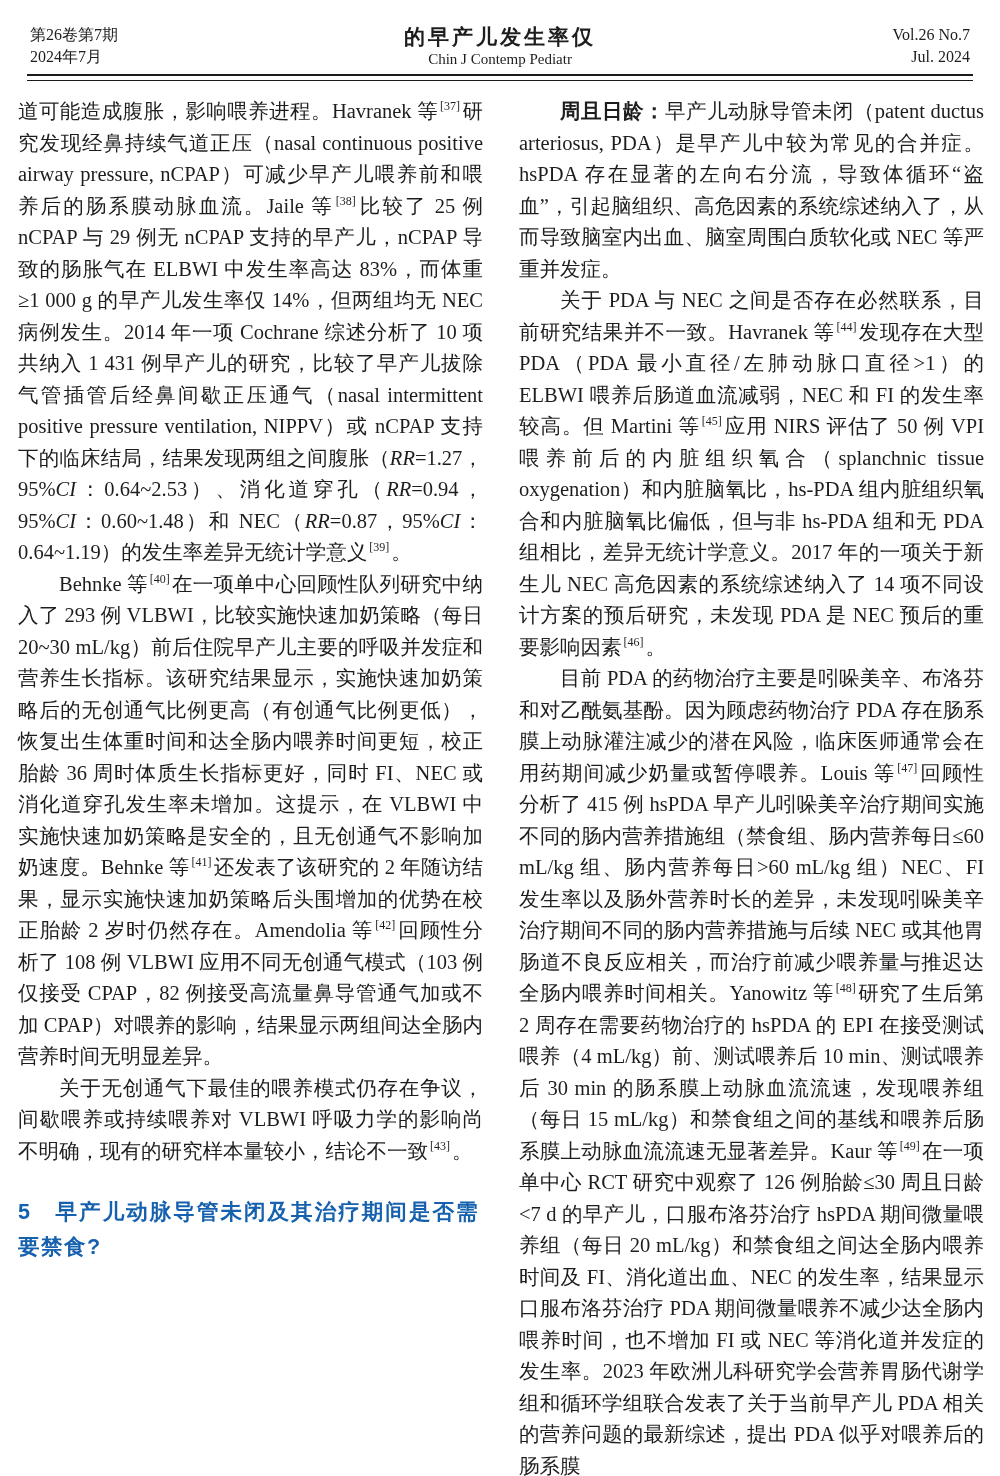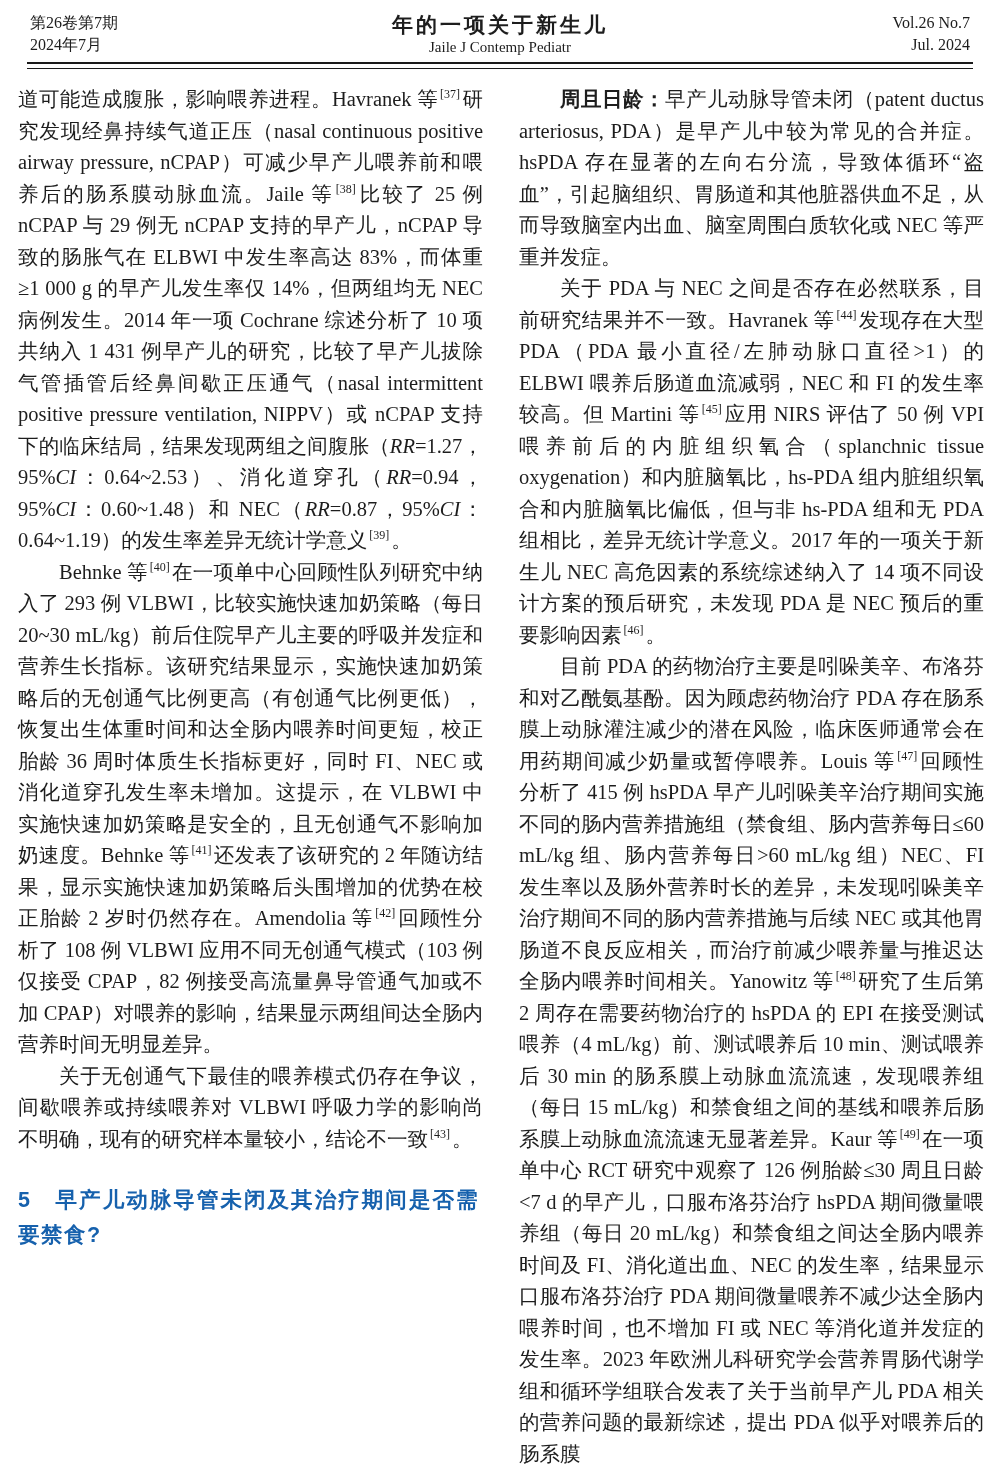--- a/index.html
+++ b/index.html
@@ -12,21 +12,21 @@
     background:#ffffff;
     color:var(--ink);
     font-family:"Liberation Serif","DejaVu Serif",serif;
     overflow:hidden;
     box-sizing:border-box;
   }
   .page{width:1000px;height:1476px;box-sizing:border-box;}
   
   .header{
     display:flex;justify-content:flex-start;align-items:flex-start;
-    padding:12px 30px 0 30px;
+    padding:24px 30px 0 30px;
     gap:14px;
   }
   .header-left,.header-right{
     font-size:16px;line-height:22px;width:220px;
   }
   .header-right{text-align:right;}
   .header-center{text-align:center;flex:1;}
   .journal-title-cn{
     font-size:21px;font-weight:bold;letter-spacing:3px;line-height:26px;
   }
@@ -73,38 +73,38 @@
 <body>
 
 <div class="page">
 
   <div class="header">
     <div class="header-left">
       <div>第26卷第7期</div>
       <div>2024年7月</div>
     </div>
     <div class="header-center">
-      <div class="journal-title-cn">年的一项关于新生儿</div>
-      <div class="journal-title-en">Jaile J Contemp Pediatr</div>
+      <div class="journal-title-cn">的早产儿发生率仅</div>
+      <div class="journal-title-en">Chin J Contemp Pediatr</div>
     </div>
     <div class="header-right">
       <div>Vol.26 No.7</div>
       <div>Jul. 2024</div>
     </div>
   </div>
 
   <div class="header-rule"></div>
 
   <div class="columns">
     <div class="col">
         <p class="para"><span>道可能造成腹胀，影响喂养进程。Havranek 等</span><sup class="ref">[37]</sup><span>研究发现经鼻持续气道正压（nasal continuous positive airway pressure, nCPAP）可减少早产儿喂养前和喂养后的肠系膜动脉血流。Jaile 等</span><sup class="ref">[38]</sup><span>比较了 25 例 nCPAP 与 29 例无 nCPAP 支持的早产儿，nCPAP 导致的肠胀气在 ELBWI 中发生率高达 83%，而体重≥1 000 g 的早产儿发生率仅 14%，但两组均无 NEC 病例发生。2014 年一项 Cochrane 综述分析了 10 项共纳入 1 431 例早产儿的研究，比较了早产儿拔除气管插管后经鼻间歇正压通气（nasal intermittent positive pressure ventilation, NIPPV）或 nCPAP 支持下的临床结局，结果发现两组之间腹胀（</span><span class="it">RR</span><span>=1.27，95%</span><span class="it">CI</span><span>：0.64~2.53）、消化道穿孔（</span><span class="it">RR</span><span>=0.94，95%</span><span class="it">CI</span><span>：0.60~1.48）和 NEC（</span><span class="it">RR</span><span>=0.87，95%</span><span class="it">CI</span><span>：0.64~1.19）的发生率差异无统计学意义</span><sup class="ref">[39]</sup><span>。</span></p>
         <p class="para indent"><span>Behnke 等</span><sup class="ref">[40]</sup><span>在一项单中心回顾性队列研究中纳入了 293 例 VLBWI，比较实施快速加奶策略（每日 20~30 mL/kg）前后住院早产儿主要的呼吸并发症和营养生长指标。该研究结果显示，实施快速加奶策略后的无创通气比例更高（有创通气比例更低），恢复出生体重时间和达全肠内喂养时间更短，校正胎龄 36 周时体质生长指标更好，同时 FI、NEC 或消化道穿孔发生率未增加。这提示，在 VLBWI 中实施快速加奶策略是安全的，且无创通气不影响加奶速度。Behnke 等</span><sup class="ref">[41]</sup><span>还发表了该研究的 2 年随访结果，显示实施快速加奶策略后头围增加的优势在校正胎龄 2 岁时仍然存在。Amendolia 等</span><sup class="ref">[42]</sup><span>回顾性分析了 108 例 VLBWI 应用不同无创通气模式（103 例仅接受 CPAP，82 例接受高流量鼻导管通气加或不加 CPAP）对喂养的影响，结果显示两组间达全肠内营养时间无明显差异。</span></p>
         <p class="para indent"><span>关于无创通气下最佳的喂养模式仍存在争议，间歇喂养或持续喂养对 VLBWI 呼吸力学的影响尚不明确，现有的研究样本量较小，结论不一致</span><sup class="ref">[43]</sup><span>。</span></p>
         <h2 class="section-heading"><span>5　早产儿动脉导管未闭及其治疗期间是否需要禁食?</span></h2>
       </div>
     <div class="col">
-        <p class="para indent"><span class="bd">周且日龄：</span><span>早产儿动脉导管未闭（patent ductus arteriosus, PDA）是早产儿中较为常见的合并症。hsPDA 存在显著的左向右分流，导致体循环“盗血”，引起脑组织、胃肠道和其他脏器供血不足，从而导致脑室内出血、脑室周围白质软化或 NEC 等严重并发症。</span></p>
+        <p class="para indent"><span class="bd">周且日龄：</span><span>早产儿动脉导管未闭（patent ductus arteriosus, PDA）是早产儿中较为常见的合并症。hsPDA 存在显著的左向右分流，导致体循环“盗血”，引起脑组织、高危因素的系统综述纳入了，从而导致脑室内出血、脑室周围白质软化或 NEC 等严重并发症。</span></p>
         <p class="para indent"><span>关于 PDA 与 NEC 之间是否存在必然联系，目前研究结果并不一致。Havranek 等</span><sup class="ref">[44]</sup><span>发现存在大型 PDA（PDA 最小直径/左肺动脉口直径&gt;1）的 ELBWI 喂养后肠道血流减弱，NEC 和 FI 的发生率较高。但 Martini 等</span><sup class="ref">[45]</sup><span>应用 NIRS 评估了 50 例 VPI 喂养前后的内脏组织氧合（splanchnic tissue oxygenation）和内脏脑氧比，hs-PDA 组内脏组织氧合和内脏脑氧比偏低，但与非 hs-PDA 组和无 PDA 组相比，差异无统计学意义。2017 年的一项关于新生儿 NEC 高危因素的系统综述纳入了 14 项不同设计方案的预后研究，未发现 PDA 是 NEC 预后的重要影响因素</span><sup class="ref">[46]</sup><span>。</span></p>
         <p class="para indent"><span>目前 PDA 的药物治疗主要是吲哚美辛、布洛芬和对乙酰氨基酚。因为顾虑药物治疗 PDA 存在肠系膜上动脉灌注减少的潜在风险，临床医师通常会在用药期间减少奶量或暂停喂养。Louis 等</span><sup class="ref">[47]</sup><span>回顾性分析了 415 例 hsPDA 早产儿吲哚美辛治疗期间实施不同的肠内营养措施组（禁食组、肠内营养每日≤60 mL/kg 组、肠内营养每日&gt;60 mL/kg 组）NEC、FI 发生率以及肠外营养时长的差异，未发现吲哚美辛治疗期间不同的肠内营养措施与后续 NEC 或其他胃肠道不良反应相关，而治疗前减少喂养量与推迟达全肠内喂养时间相关。Yanowitz 等</span><sup class="ref">[48]</sup><span>研究了生后第 2 周存在需要药物治疗的 hsPDA 的 EPI 在接受测试喂养（4 mL/kg）前、测试喂养后 10 min、测试喂养后 30 min 的肠系膜上动脉血流流速，发现喂养组（每日 15 mL/kg）和禁食组之间的基线和喂养后肠系膜上动脉血流流速无显著差异。Kaur 等</span><sup class="ref">[49]</sup><span>在一项单中心 RCT 研究中观察了 126 例胎龄≤30 周且日龄&lt;7 d 的早产儿，口服布洛芬治疗 hsPDA 期间微量喂养组（每日 20 mL/kg）和禁食组之间达全肠内喂养时间及 FI、消化道出血、NEC 的发生率，结果显示口服布洛芬治疗 PDA 期间微量喂养不减少达全肠内喂养时间，也不增加 FI 或 NEC 等消化道并发症的发生率。2023 年欧洲儿科研究学会营养胃肠代谢学组和循环学组联合发表了关于当前早产儿 PDA 相关的营养问题的最新综述，提出 PDA 似乎对喂养后的肠系膜</span></p>
       </div>
   </div>
 
 </div>
 
 </body></html>

